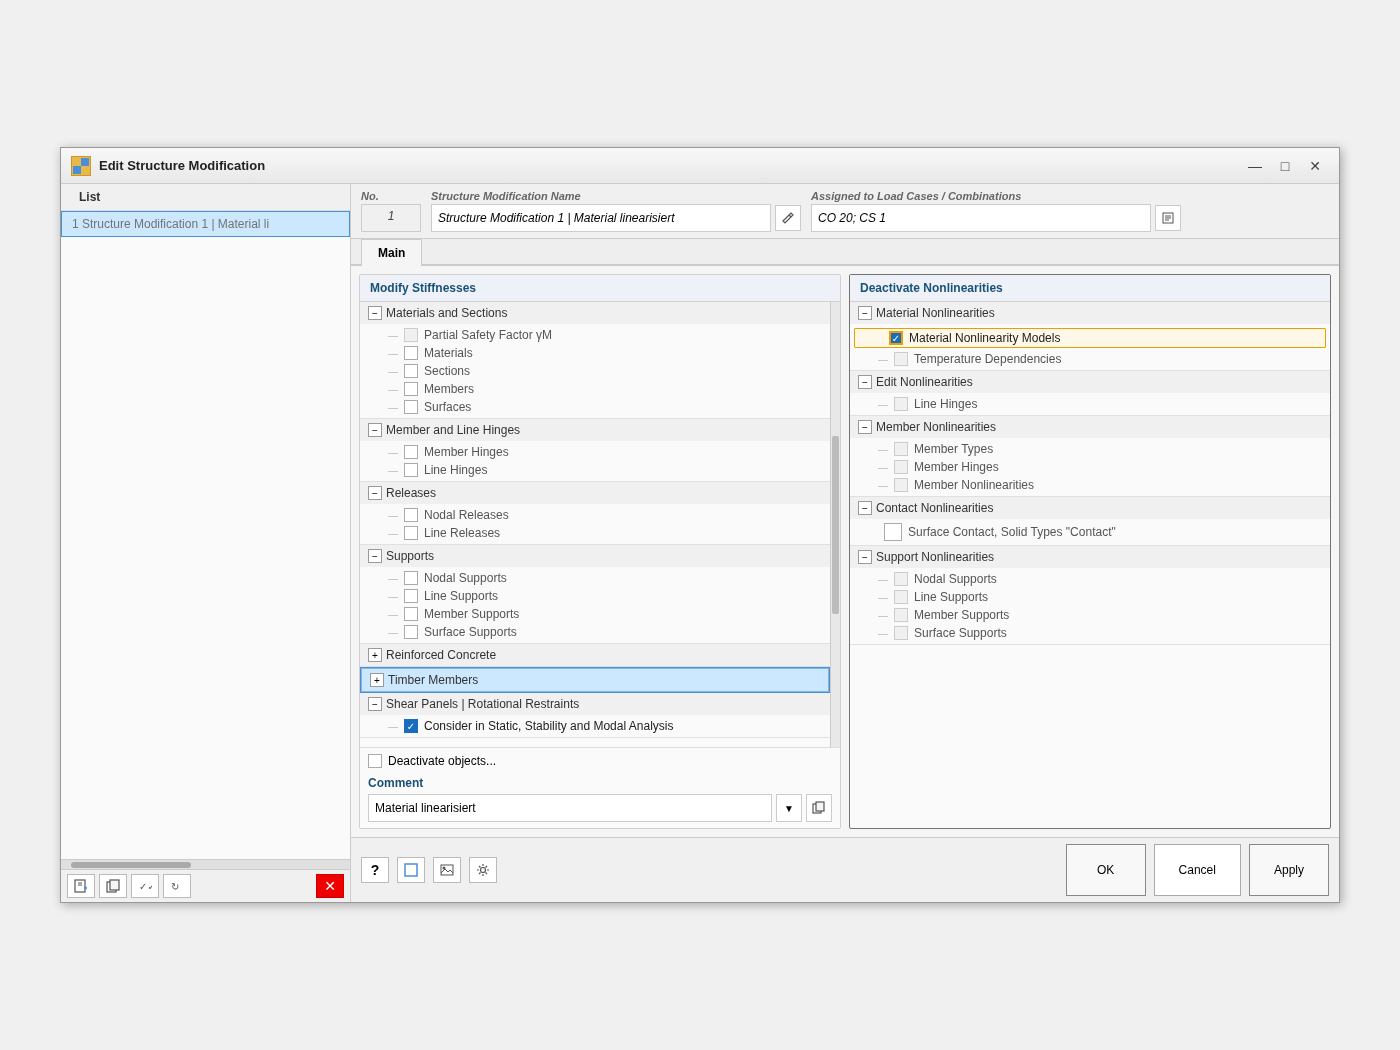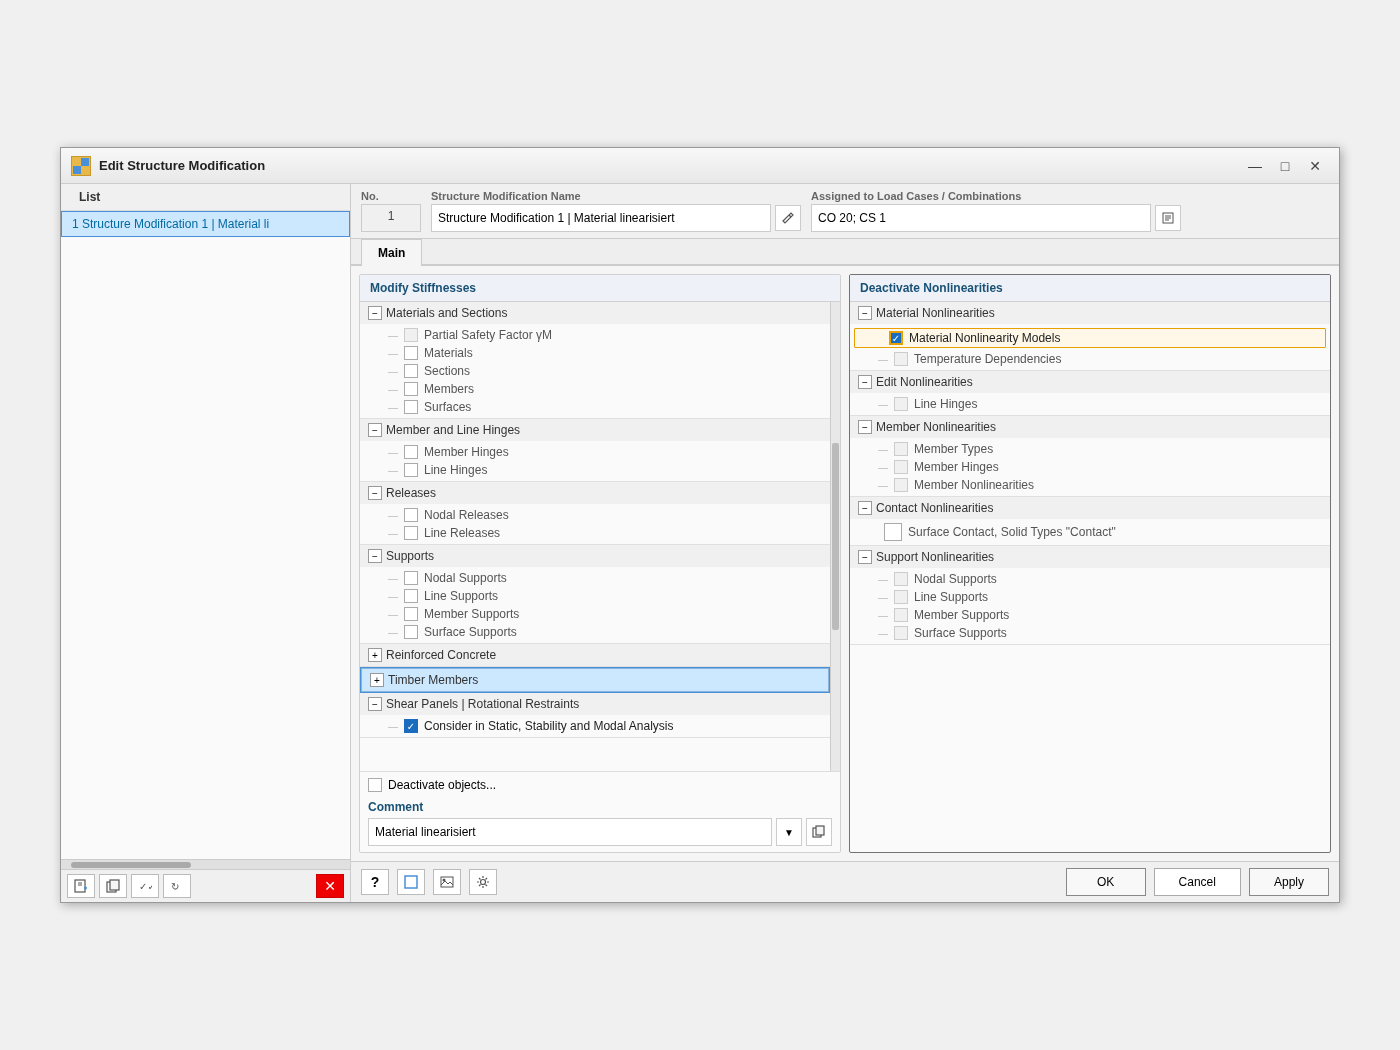--- a/index.html
+++ b/index.html
@@ -93,21 +93,21 @@
     }
     .sidebar-list {
       flex: 1;
       overflow-y: auto;
     }
     .sidebar-item {
       padding: 5px 10px;
       cursor: pointer;
       background: #cce8ff;
       border: 1px solid #4a90d9;
-      color: #0369a1;
+      color: #737373;
       font-size: 12px;
     }
     .sidebar-scrollbar {
       height: 10px;
       background: #e0e0e0;
       border-top: 1px solid #ccc;
       position: relative;
     }
     .sidebar-scrollbar-thumb {
       position: absolute;
@@ -153,20 +153,21 @@
     }
 
     
     .top-fields {
       display: flex;
       align-items: stretch;
       border-bottom: 1px solid #ccc;
       background: #f0f0f0;
       padding: 6px 10px;
       gap: 10px;
+      font-style: italic;
     }
     .field-group {
       display: flex;
       flex-direction: column;
       gap: 2px;
     }
     .field-label {
       font-size: 11px;
       color: #666;
       font-weight: 600;
@@ -406,21 +407,21 @@
       height: 26px;
       border: 1px solid #bbb;
       background: #fff;
       cursor: pointer;
       display: flex;
       align-items: center;
       justify-content: center;
       font-size: 14px;
     }
     .dialog-btn {
-      padding: 6px 24px;
+      padding: 18px 24px;
       border: 1px solid #aaa;
       background: #fff;
       cursor: pointer;
       font-size: 12px;
       min-width: 80px;
       text-align: center;
     }
     .dialog-btn.ok {
       background: #f8f8f8;
       border-color: #888;

